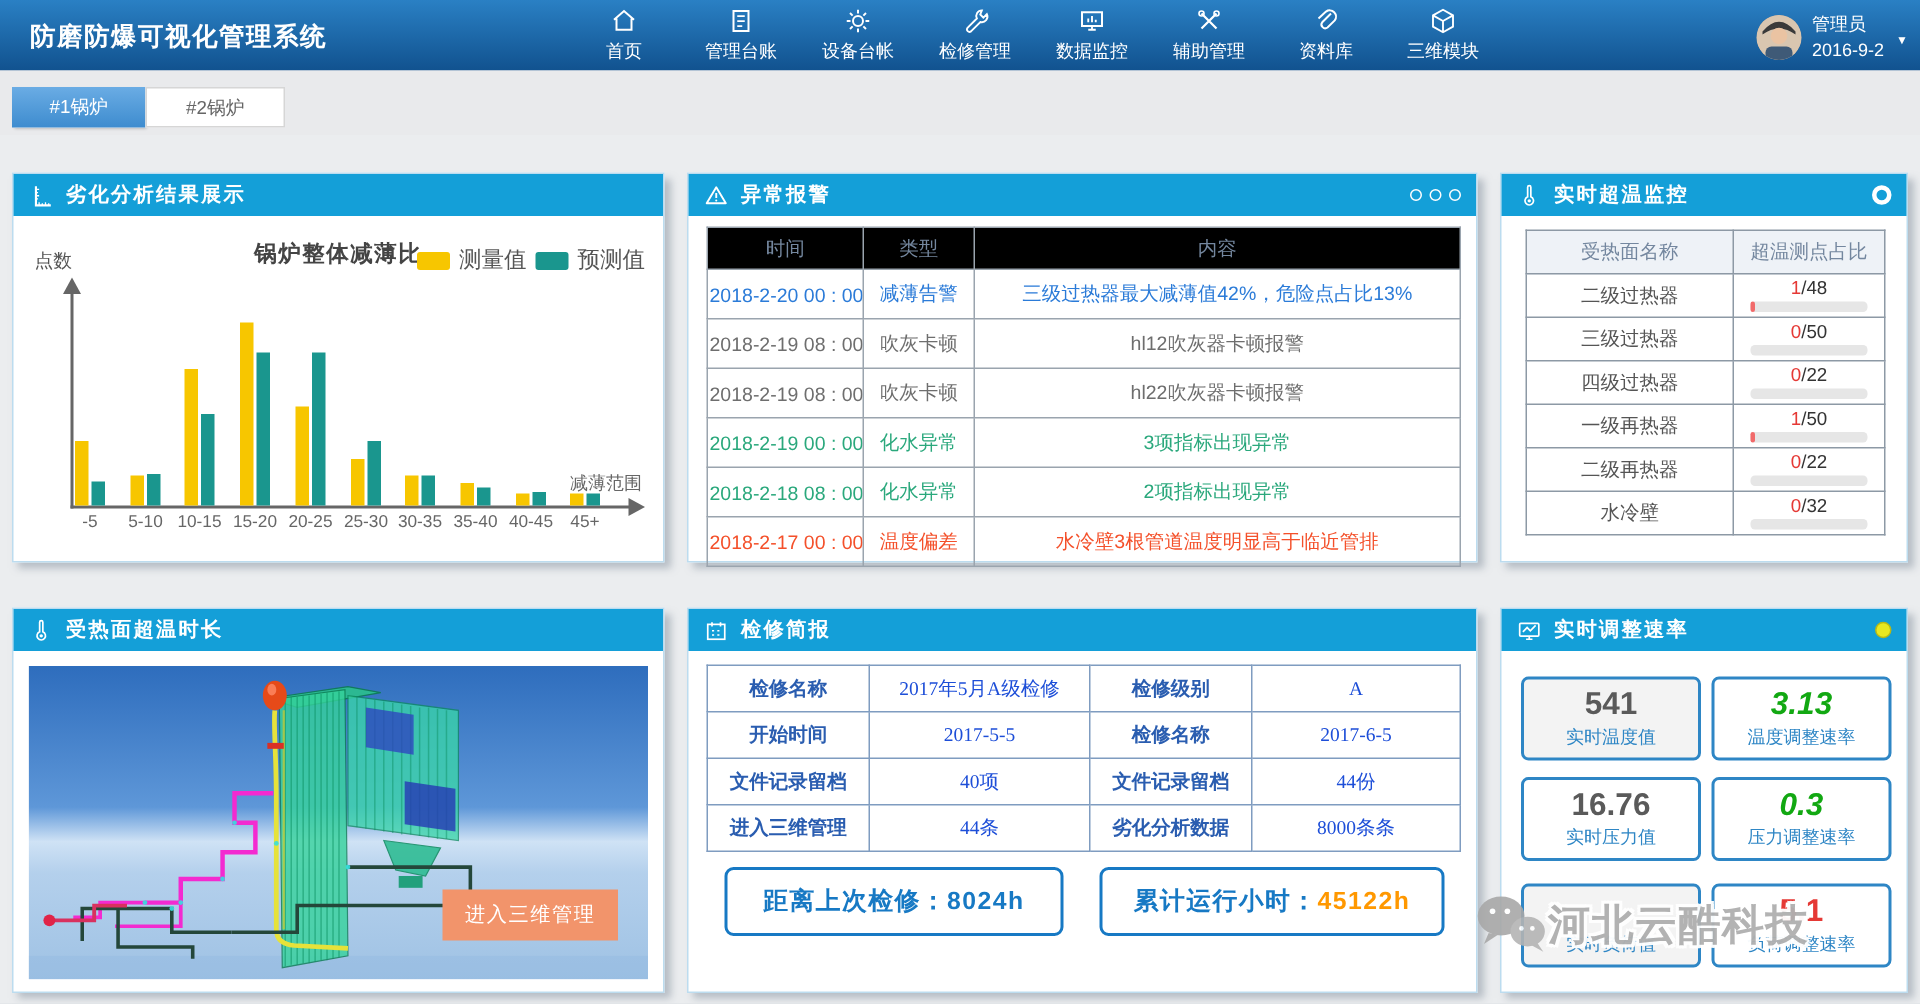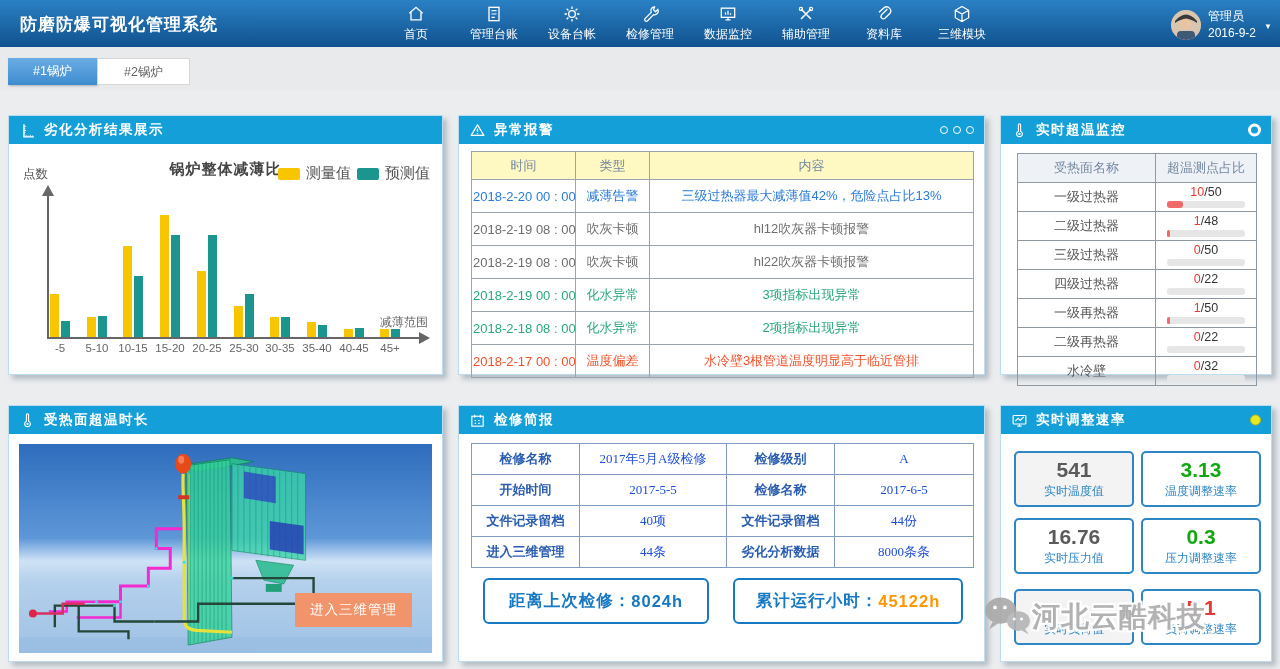--- a/index.html
+++ b/index.html
@@ -50,21 +50,21 @@
   .xaxis{position:absolute;left:38px;top:221px;height:2px;width:374px;background:#666;}
   .xarrow{position:absolute;left:410px;top:216px;width:0;height:0;border-top:6px solid transparent;border-bottom:6px solid transparent;border-left:11px solid #666;}
   .xlab{position:absolute;right:14px;top:198px;font-size:12px;color:#666;}
   .plot{position:absolute;left:0;top:86px;height:135px;width:435px;}
   .bar-group{position:absolute;bottom:0;display:flex;align-items:flex-end;gap:2px;}
   .bar{width:9px;}
   .cat-label{position:absolute;top:226px;width:44px;text-align:center;font-size:11.5px;color:#666;}
   
   .alarm-table{position:absolute;left:12px;top:35px;width:503px;border-collapse:collapse;font-size:13px;table-layout:fixed;}
   .alarm-table th,.alarm-table td{border:1px solid #9aa4ae;text-align:center;overflow:hidden;white-space:nowrap;}
-  .alarm-table th{background:#fef9c3;color:#74879f;font-weight:normal;height:25px;}
+  .alarm-table th{background:#000000;color:#74879f;font-weight:normal;height:25px;}
   .alarm-table td{height:30px;}
   tr.c-blue td{color:#2b7bd8;} tr.c-gray td{color:#6e6e6e;} tr.c-green td{color:#2aa87c;} tr.c-red td{color:#f4502a;}
   
   .ot-table{position:absolute;left:16px;top:37px;width:240px;border-collapse:collapse;font-size:13px;table-layout:fixed;}
   .ot-table th,.ot-table td{border:1px solid #8d99a5;text-align:center;}
   .ot-table th{background:#eef2f7;color:#74879f;font-weight:normal;height:26px;}
   .ot-name{color:#555;height:26px;}
   .ot-val{padding:1px 6px;}
   .frac{font-size:12.5px;color:#333;line-height:13px;}
   .frac .num{color:#e53935;}
@@ -78,21 +78,21 @@
   .big-btn{position:absolute;top:172px;height:46px;border:2px solid #1779c4;border-radius:6px;background:#fff;
            font-size:16.5px;font-weight:bold;color:#1779c4;display:flex;align-items:center;justify-content:center;
            cursor:pointer;box-sizing:border-box;letter-spacing:1px;}
   .vb-blue{color:#1779c4;} .vb-orange{color:#ff9800;}
   
   .rate-card{position:absolute;width:120px;height:56px;border:2px solid #2e86c5;border-radius:5px;box-sizing:border-box;
              text-align:center;padding-top:5px;background:#fff;}
   .rate-card.bg-gray{background:#f3f3f3;}
   .rate-card .v{font-size:21px;font-weight:bold;line-height:24px;min-height:24px;}
   .rate-card .l{font-size:12px;color:#2e86c5;margin-top:1px;}
-  .v-dark{color:#5a5a5a;} .v-green{color:#12a812;} .v-red{color:#e53935;}
+  .v-dark{color:#5a5a5a;} .v-green{color:#12a812;font-style:italic;} .v-red{color:#e53935;}
   
   .scene{position:absolute;left:10px;top:38px;right:10px;bottom:8px;overflow:hidden;}
   .scene svg{width:100%;height:100%;display:block;}
   .btn-3d{position:absolute;right:20px;bottom:26px;background:#f2946b;color:#fff;font-size:13.5px;
           padding:8px 15px;cursor:pointer;letter-spacing:1px;}
   
   .watermark{position:absolute;left:982px;top:586px;width:298px;height:62px;z-index:60;pointer-events:none;
              display:flex;align-items:center;}
   .wm-icon{width:50px;height:44px;flex:none;opacity:.9;}
   .wm-text{font-size:28px;font-weight:bold;color:#b0b0b0;letter-spacing:1px;white-space:nowrap;opacity:.96;
@@ -359,29 +359,20 @@
           <col style="width:138px">
           <col>
         </colgroup>
       <thead>
           <tr>
             <th>受热面名称</th>
             <th>超温测点占比</th>
           </tr>
         </thead>
       <tbody>
-          <tr>
-            <td class="ot-name">一级过热器</td>
-            <td class="ot-val">
-              <div class="frac"><span class="num">10</span>/50</div>
-              <div class="bar-track">
-                <div class="bar-fill" style="width: 16px;"></div>
-              </div>
-            </td>
-          </tr>
           <tr>
             <td class="ot-name">二级过热器</td>
             <td class="ot-val">
               <div class="frac"><span class="num">1</span>/48</div>
               <div class="bar-track">
                 <div class="bar-fill" style="width: 3px;"></div>
               </div>
             </td>
           </tr>
           <tr>

